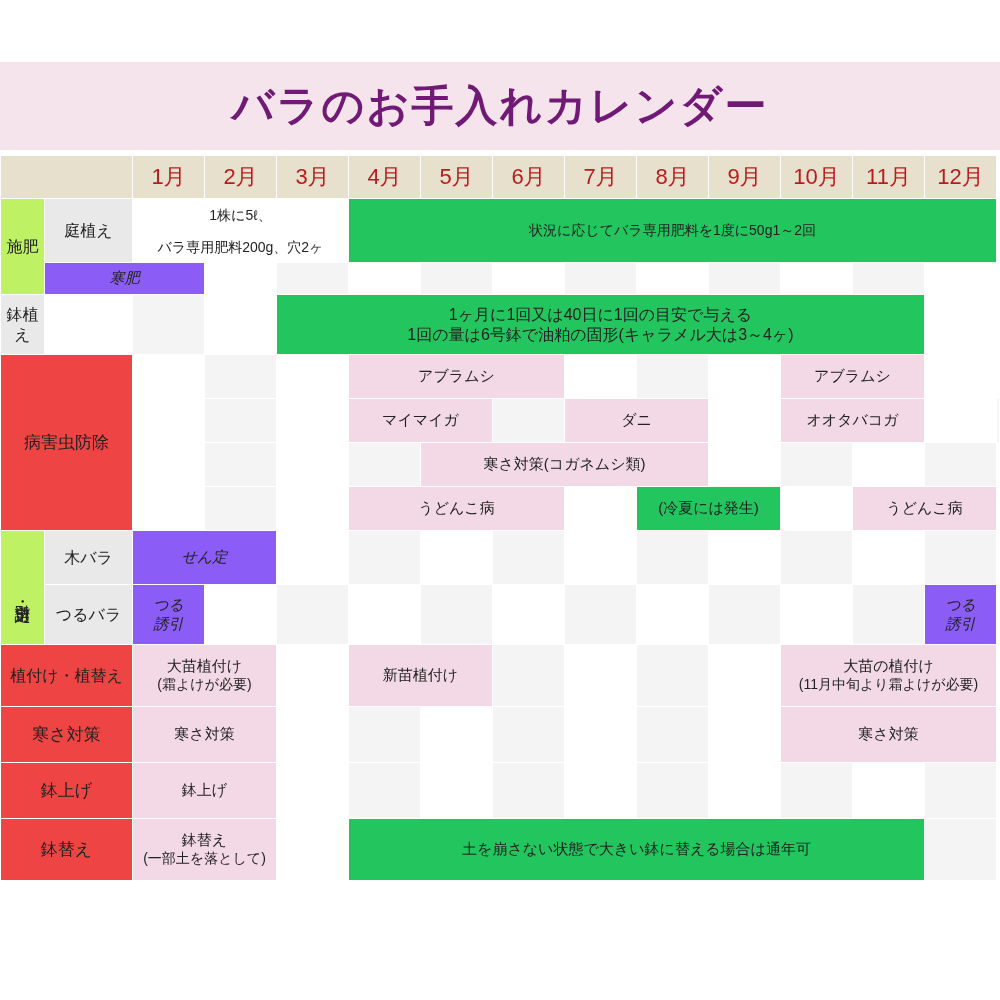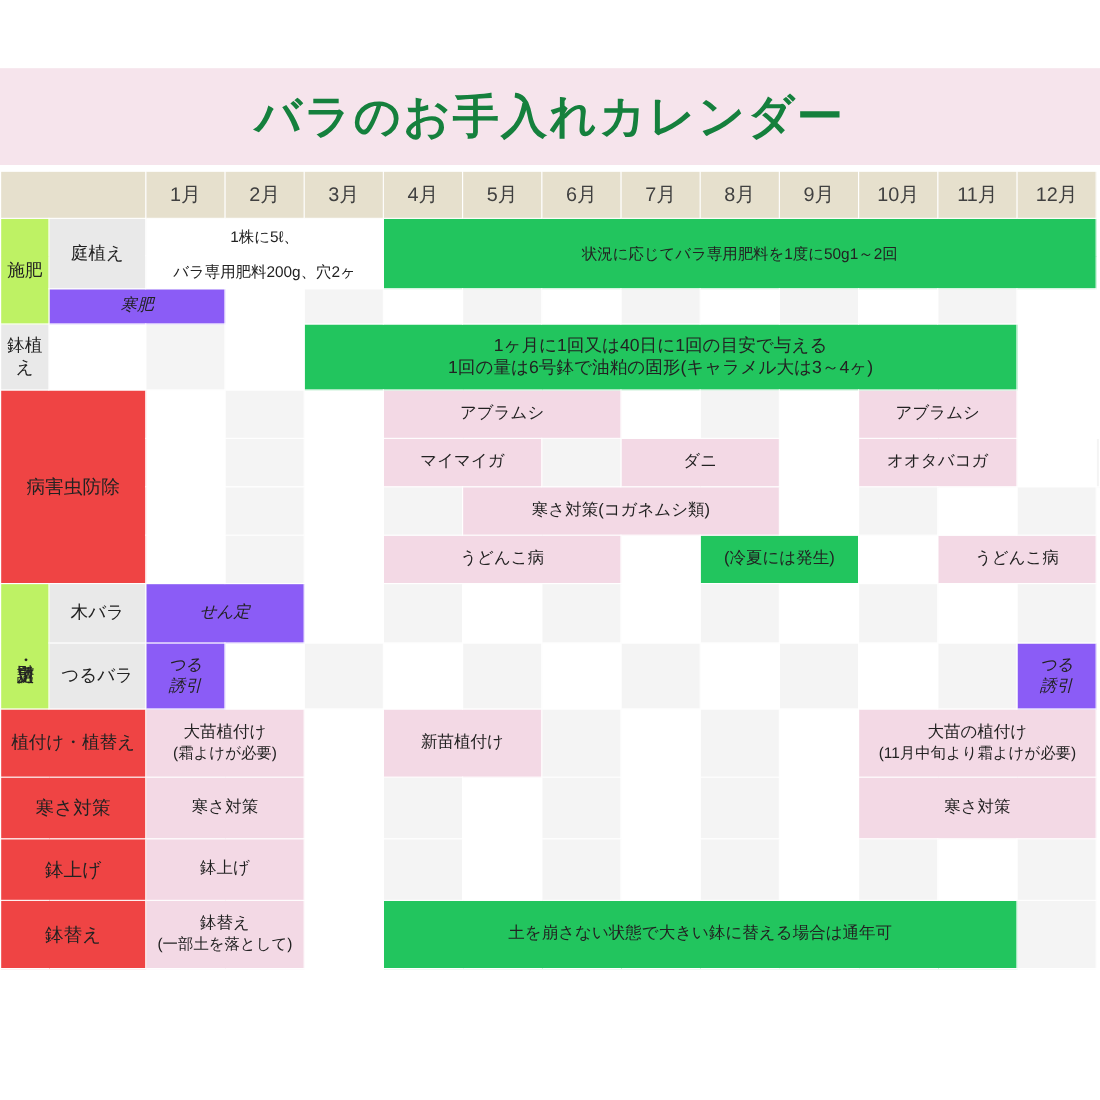--- a/index.html
+++ b/index.html
@@ -26,21 +26,21 @@
     width: 1000px;
     height: 88px;
     background: #f6e4ec;
     display: flex;
     align-items: center;
     justify-content: center;
   }
   .title-text {
     font-size: 42px;
     font-weight: bold;
-    color: #15803d;
+    color: #701a75;
     letter-spacing: 2px;
   }
 
   
   table.cal {
     position: absolute;
     left: 0;
     top: 155px;
     width: 1000px;
     border-collapse: collapse;
@@ -54,22 +54,22 @@
     text-align: center;
     vertical-align: middle;
     line-height: 1.25;
   }
 
   
   .hdr-corner { background: #e6e0cd; }
   .hdr-month {
     background: #e6e0cd;
     height: 42px;
-    font-size: 18px;
-    color: #404040;
+    font-size: 22px;
+    color: #b91c1c;
   }
 
   
   .grp-label {
     background: #bef264;
     color: #222;
     font-size: 16px;
     width: 40px;
   }
   .grp-label-wide {

